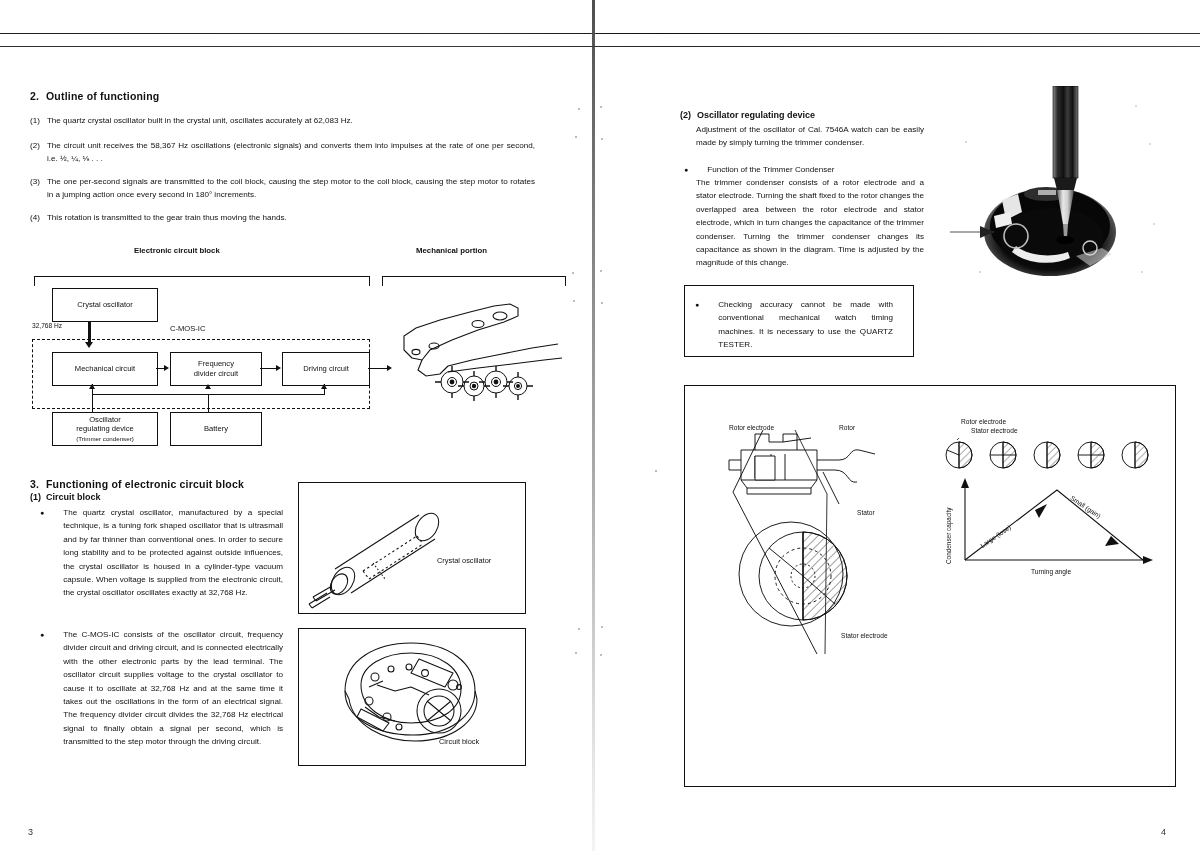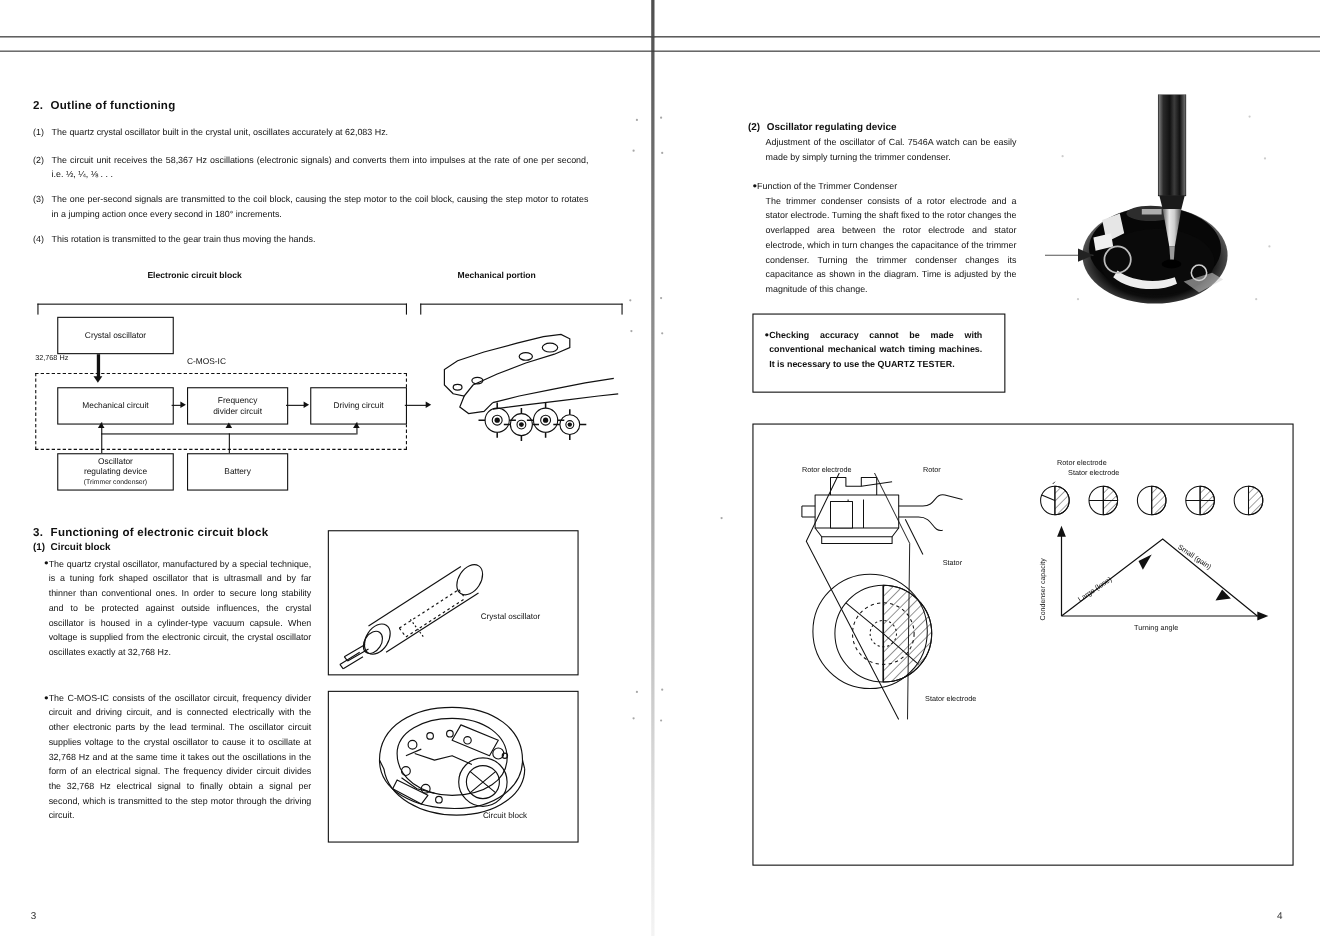--- a/index.html
+++ b/index.html
@@ -39,21 +39,21 @@
   .page-num.right{right:34px;bottom:14px;}
 
   
   .h-sec{font-size:10.5px;font-weight:bold;letter-spacing:.2px;}
   .h-sec .num{display:inline-block;width:16px;}
   .sub{font-size:9px;font-weight:bold;}
   .para{font-size:8.1px;line-height:13.4px;text-align:justify;}
   .numitem{position:absolute;display:flex;gap:7px;}
   .numitem .n{flex:0 0 auto;font-size:8.1px;line-height:13.4px;}
   .numitem .t{font-size:8.1px;line-height:13.4px;text-align:justify;}
-  .bullet-row{display:flex;gap:0;}
+  .bullet-row{display:flex;gap:19px;}
   .bullet-row .b{flex:0 0 auto;font-size:7px;line-height:14px;}
   .lbl{font-size:6.6px;}
 
   
   #block-diagram{position:absolute;left:30px;top:246px;width:540px;height:195px;}
   .bd-title{position:absolute;font-size:7.8px;font-weight:bold;}
   .bracket{position:absolute;border-top:1.4px solid #111;border-left:1.4px solid #111;border-right:1.4px solid #111;height:9px;}
   .bx{position:absolute;border:1.2px solid #111;background:#fff;
       display:flex;align-items:center;justify-content:center;text-align:center;
       font-size:7.6px;line-height:10px;}
@@ -320,21 +320,21 @@
   <div class="para" style="position:absolute;left:696px;top:123px;width:228px;">Adjustment of the oscillator of Cal. 7546A watch can be easily made by simply turning the trimmer condenser.</div>
 
   <div class="bullet-row" style="position:absolute;left:684px;top:163px;width:240px;">
     <span class="b">●</span>
     <span class="para">Function of the Trimmer Condenser</span>
   </div>
 
   <div class="para" style="position:absolute;left:696px;top:176px;width:228px;">The trimmer condenser consists of a rotor electrode and a stator electrode. Turning the shaft fixed to the rotor changes the overlapped area between the rotor electrode and stator electrode, which in turn changes the capacitance of the trimmer condenser. Turning the trimmer condenser changes its capacitance as shown in the diagram. Time is adjusted by the magnitude of this change.</div>
 
   <div class="note-box" style="left:684px;top:285px;width:228px;height:70px;">
-    <div class="bullet-row" style="margin:12px 20px 0 10px;font-weight:bold;">
+    <div class="bullet-row" style="margin:12px 20px 0 10px;">
       <span class="b">●</span>
       <span class="para" style="text-align:justify;">Checking accuracy cannot be made with conventional mechanical watch timing machines. It is necessary to use the QUARTZ TESTER.</span>
     </div>
   </div>
 
   <div class="photo-halftone" style="left:950px;top:86px;width:224px;height:198px;">
     <svg width="224" height="198" viewBox="0 0 224 198">
       <defs>
         <radialGradient id="shadowG" cx="50%" cy="55%" r="62%">
           <stop offset="0%" stop-color="#000"></stop>

